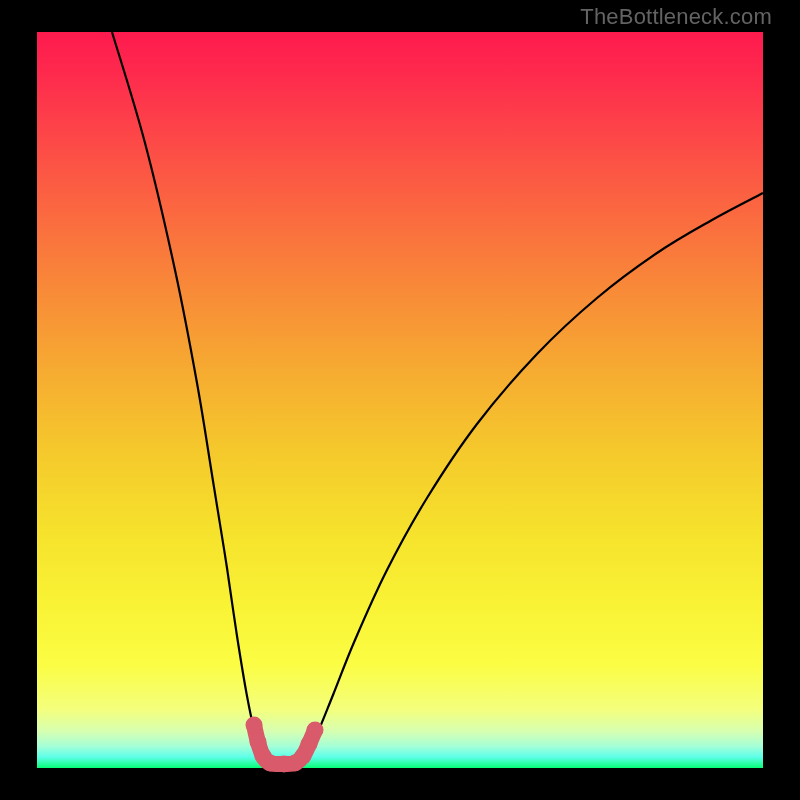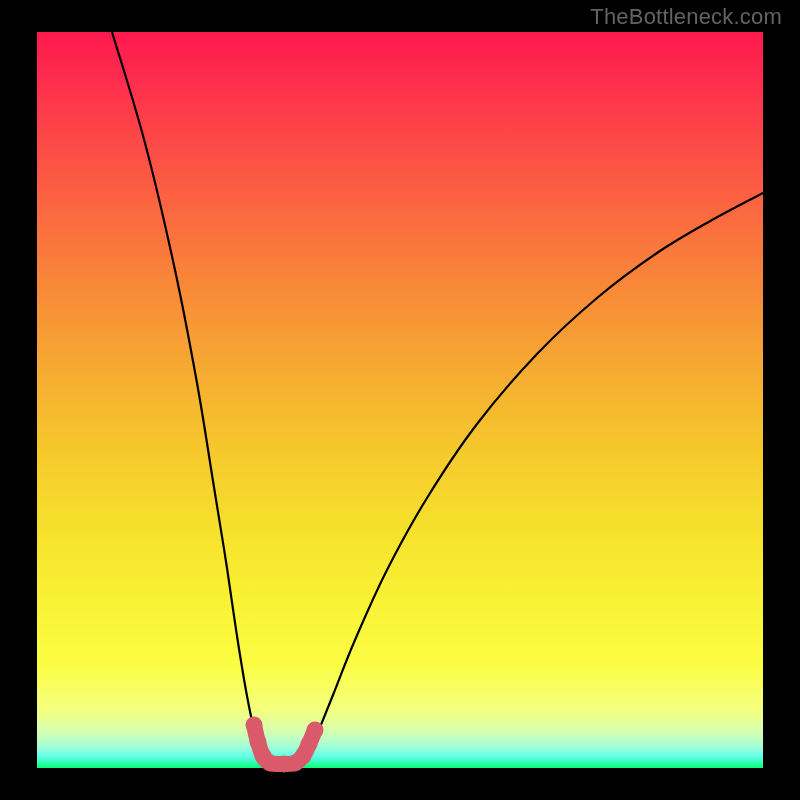--- a/index.html
+++ b/index.html
@@ -12,21 +12,21 @@
   }
   .outer {
     position: relative;
     width: 800px;
     height: 800px;
     background: #000000;
   }
   .watermark {
     position: absolute;
     top: 4px;
-    right: 18px;
+    right: 28px;
     font-family: Arial, Helvetica, sans-serif;
     font-size: 22px;
     color: #636363;
     z-index: 10;
     letter-spacing: 0.2px;
   }
   .plot-frame {
     position: absolute;
     left: 37px;
     top: 32px;

